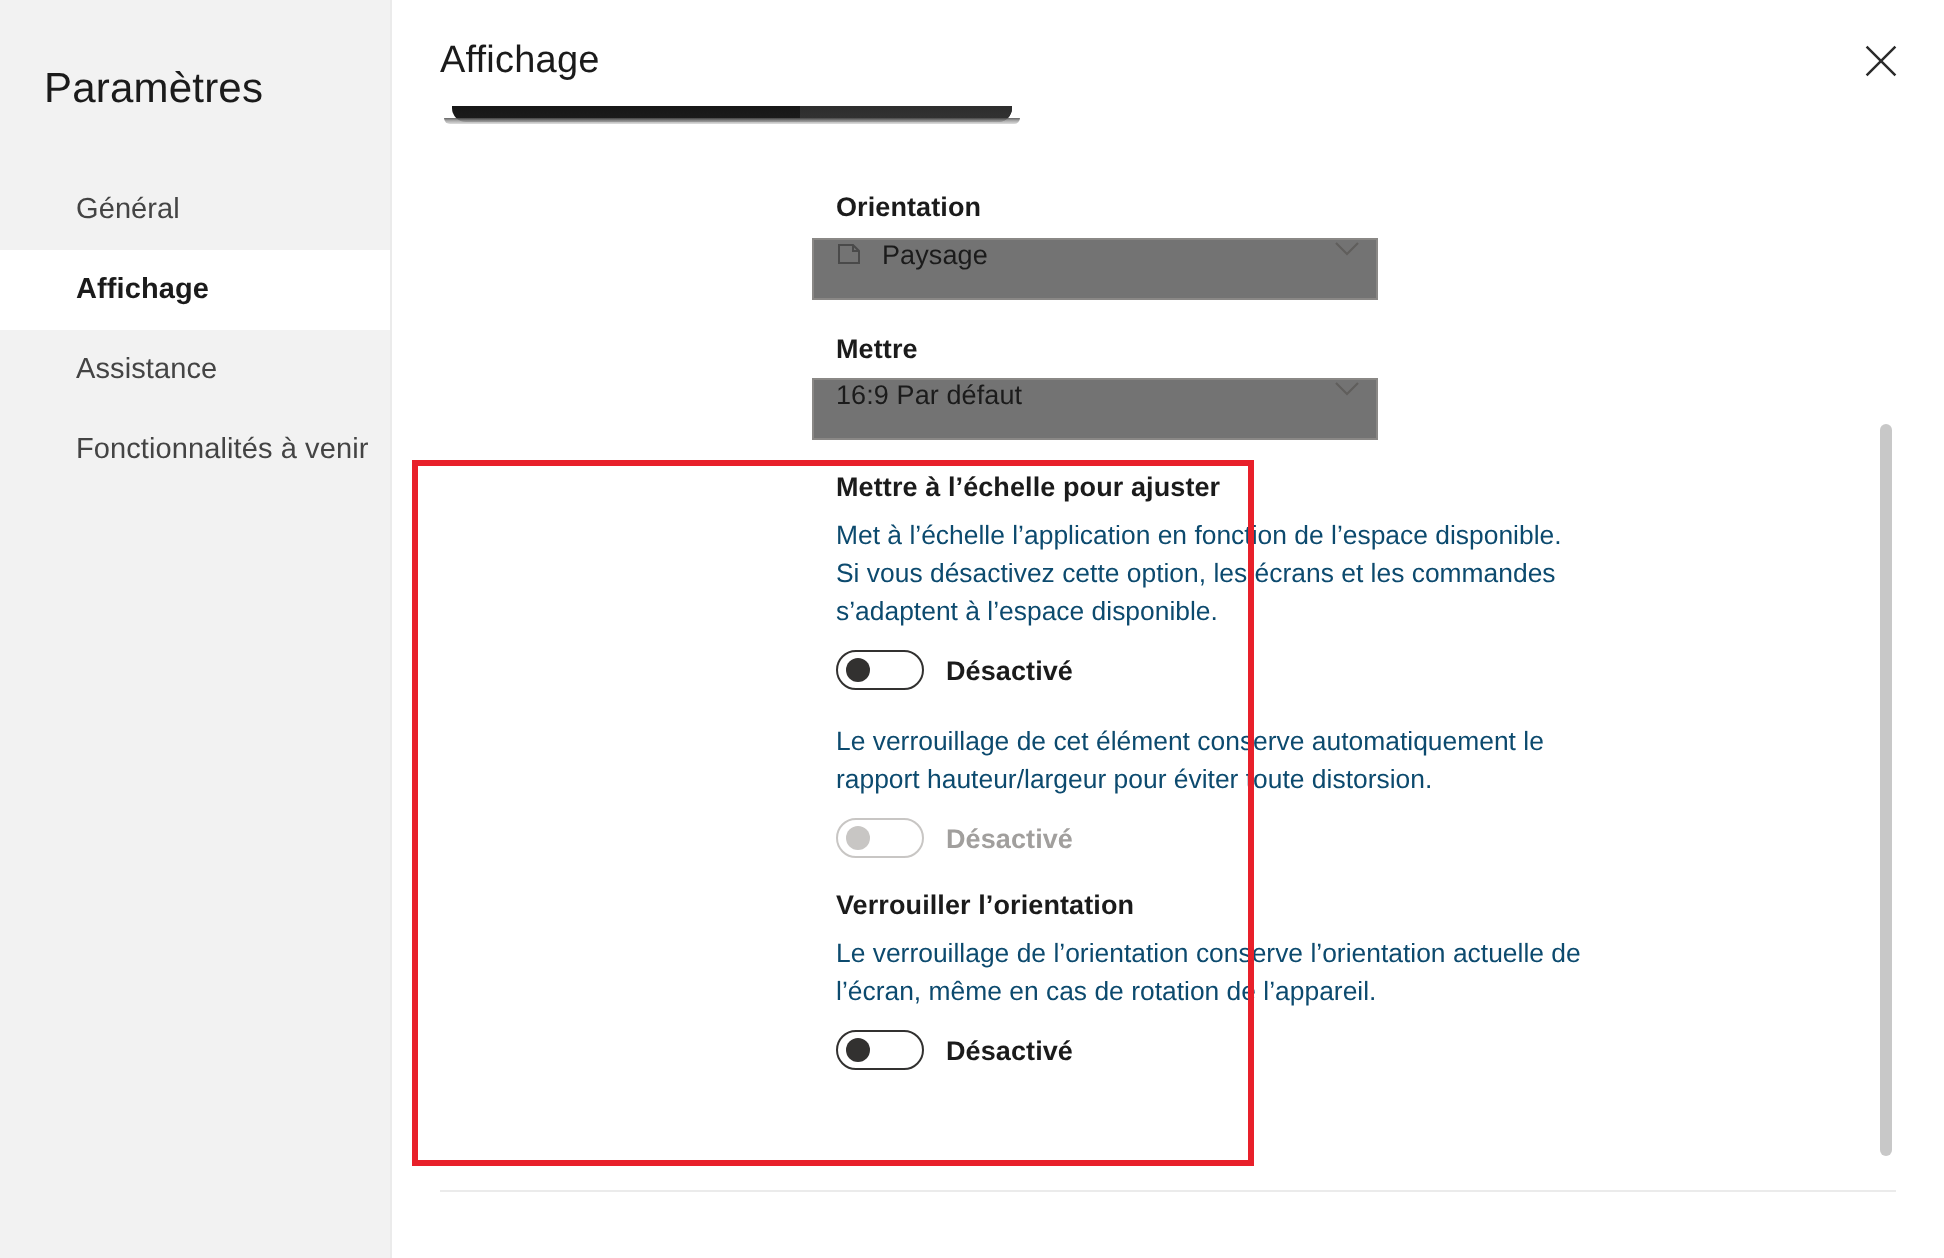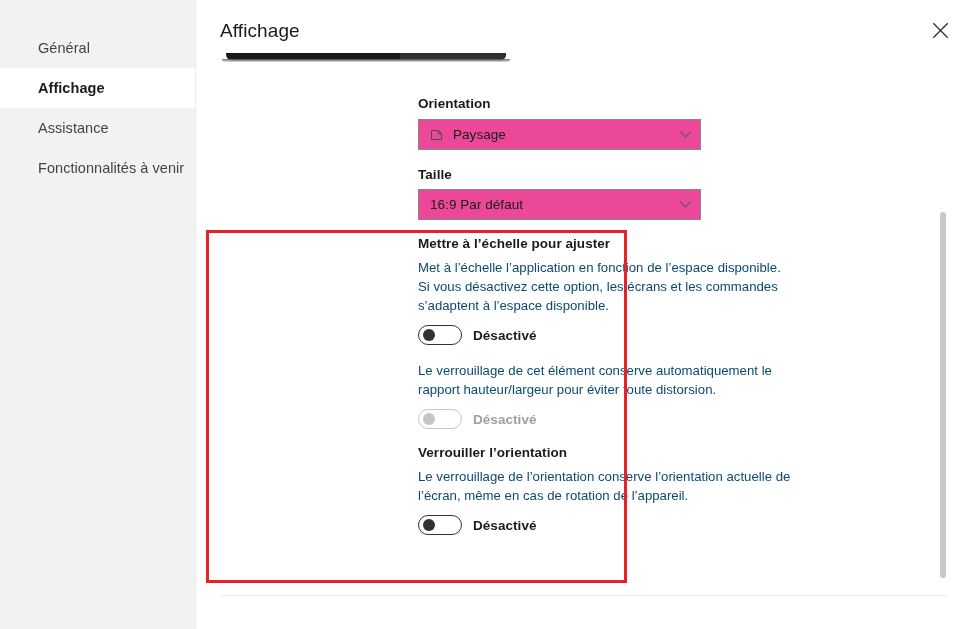--- a/index.html
+++ b/index.html
@@ -146,27 +146,27 @@
     position: absolute;
     left: 222px;
     font-size: 13.5px;
     color: #1b1b1b;
     font-weight: 600;
     letter-spacing: 0.05px;
   }
 
   .dropdown {
     position: absolute;
-    left: 222px;
+    left: 210px;
     width: 283px;
     height: 31px;
     border: 1px solid #8a8886;
-    background: #ec4899;
-    display: flex;
-    align-items: center;
+    background: #737373;
+    display: flex;
+    align-items: flex-start;
     padding: 0 8px 0 11px;
     cursor: pointer;
     font-size: 13.5px;
     color: #1b1b1b;
   }
   .dropdown .dd-icon {
     flex: 0 0 auto;
     margin-right: 9px;
     display: flex;
     align-items: center;
@@ -295,20 +295,21 @@
     height: 1px;
     background: #ebebeb;
   }
 </style>
 </head>
 <body>
 
 <div class="app">
 
   <aside class="sidebar">
+    <div class="sidebar-title">Paramètres</div>
 
     <nav class="sidebar-nav">
       <div class="nav-item">
         <span class="nav-item-label">Général</span>
       </div>
       <div class="nav-item selected">
         <span class="nav-item-label">Affichage</span>
       </div>
       <div class="nav-item">
         <span class="nav-item-label">Assistance</span>
@@ -346,21 +347,21 @@
         </svg>
       </span>
       <span class="dd-value">Paysage</span>
       <span class="dd-chevron">
         <svg width="13" height="9" viewBox="0 0 13 9" aria-hidden="true">
           <path d="M1 1.5 L6.5 7 L12 1.5" fill="none" stroke="#605e5c" stroke-width="1.1"></path>
         </svg>
       </span>
     </div>
 
-    <div class="field-label" style="top:167px;">Taille</div>
+    <div class="field-label" style="top:167px;">Mettre</div>
 
     <div class="dropdown" style="top:189px;">
       <span class="dd-value">16:9 Par défaut</span>
       <span class="dd-chevron">
         <svg width="13" height="9" viewBox="0 0 13 9" aria-hidden="true">
           <path d="M1 1.5 L6.5 7 L12 1.5" fill="none" stroke="#605e5c" stroke-width="1.1"></path>
         </svg>
       </span>
     </div>
 

